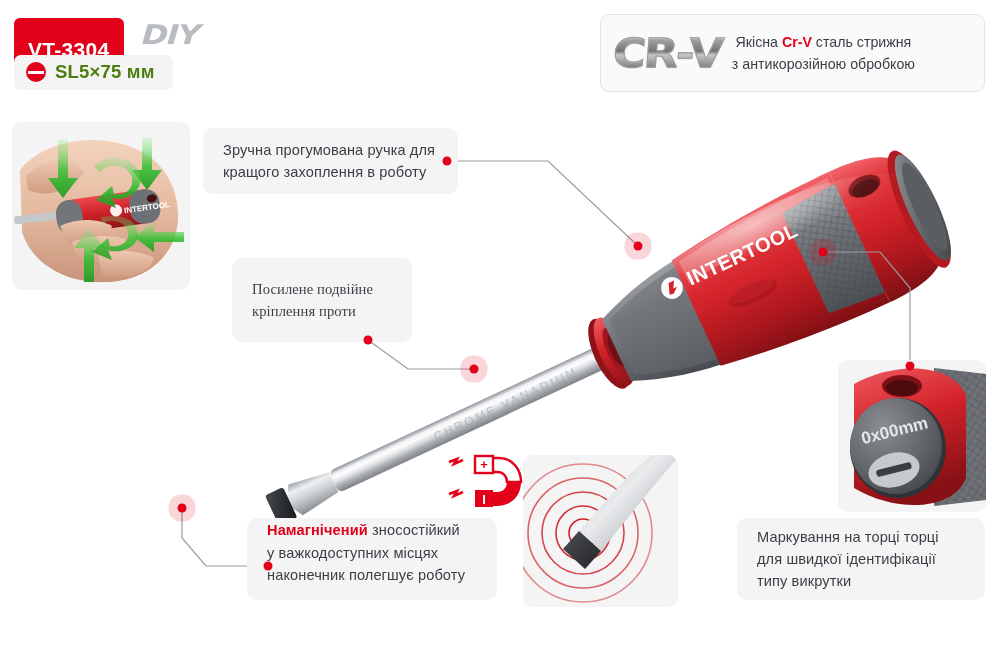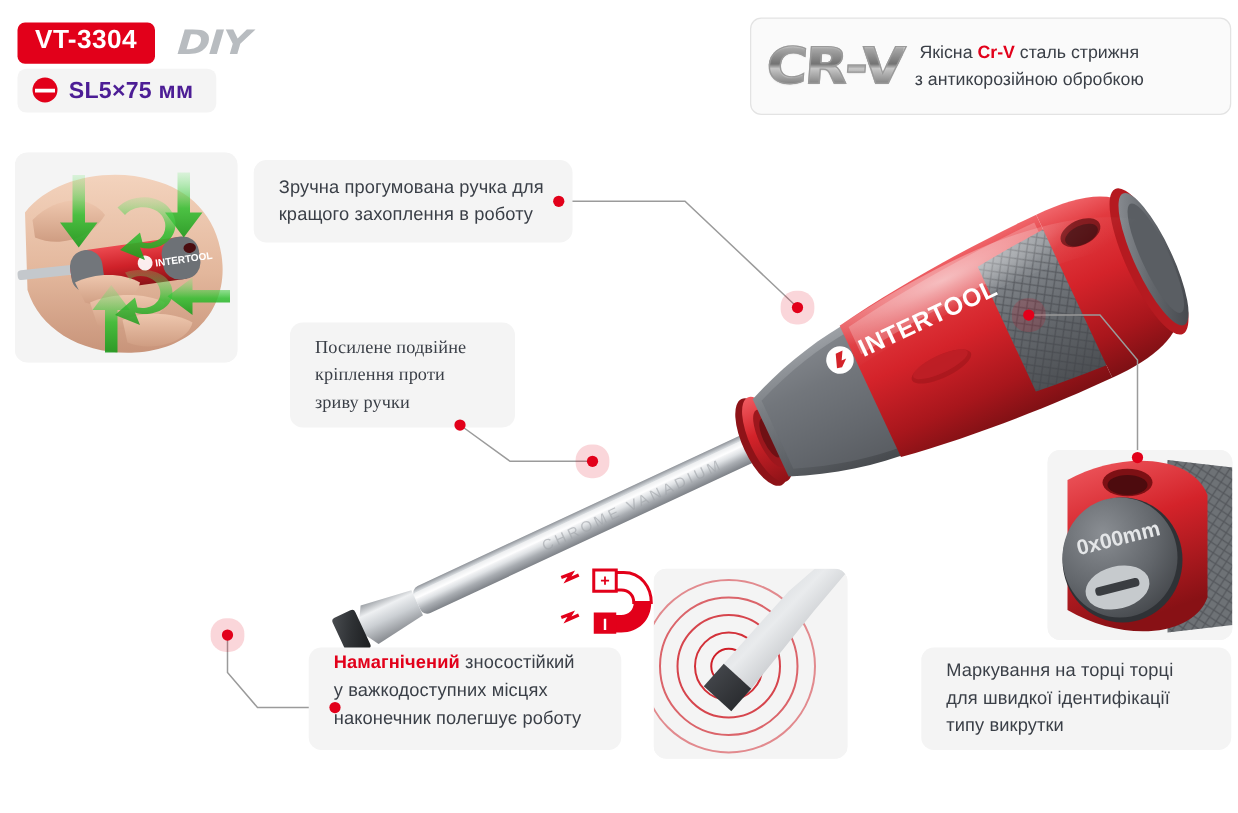--- a/index.html
+++ b/index.html
@@ -29,21 +29,21 @@
     letter-spacing: .1px;
     padding: 14px 20px;
   }
   .callout b { color: #e2001a; font-weight: bold; }
 
   
   #sku-badge {
     position: absolute; left: 14px; top: 18px;
     background: #e2001a; color: #fff;
     border-radius: 6px;
-    padding: 2px 14px 7px;
+    padding: 20px 14px 7px;
     font-size: 21px; font-weight: bold; letter-spacing: .3px;
   }
   #diy-logo {
     position: absolute; left: 142px; top: 19px;
     font-size: 27px; font-weight: bold; font-style: italic;
     color: #b8bcc0; letter-spacing: -1px;
     font-family: "DejaVu Sans", sans-serif;
     transform: scaleX(1.18) skewX(-3deg);
     transform-origin: left center;
   }
@@ -56,21 +56,21 @@
   #size-badge .sl-icon {
     width: 20px; height: 20px; border-radius: 50%;
     background: #e2001a; position: relative; flex: none;
   }
   #size-badge .sl-icon::after {
     content: ""; position: absolute;
     left: 2px; right: 2px; top: 8.5px; height: 3px;
     background: #fff;
   }
   #size-badge .sl-text {
-    color: #4c1d95; font-size: 18.5px; font-weight: bold; letter-spacing: .2px;
+    color: #4d7c0f; font-size: 18.5px; font-weight: bold; letter-spacing: .2px;
   }
 
   
   #crv-panel {
     left: 600px; top: 14px; width: 385px; height: 78px;
     background: #fafafa;
     border: 1px solid #e3e3e3;
     border-radius: 9px;
     display: flex; align-items: center; gap: 16px;
     padding: 0 18px;
@@ -408,21 +408,20 @@
     <div>
       <div>Зручна прогумована ручка для</div>
       <div>кращого захоплення в роботу</div>
     </div>
   </div>
 
   <div id="c-mount" class="callout">
     <div>
       <div>Посилене подвійне</div>
       <div>кріплення проти</div>
-      <div>зриву ручки</div>
     </div>
   </div>
 
   <div id="c-magnet" class="callout">
     <div>
       <div><b>Намагнічений</b><span> зносостійкий</span></div>
       <div>у важкодоступних місцях</div>
       <div>наконечник полегшує роботу</div>
     </div>
   </div>

